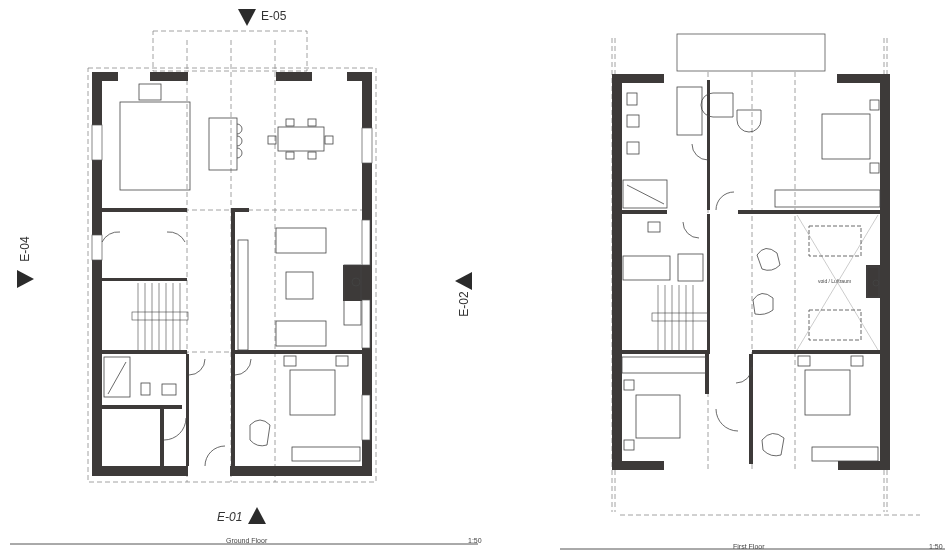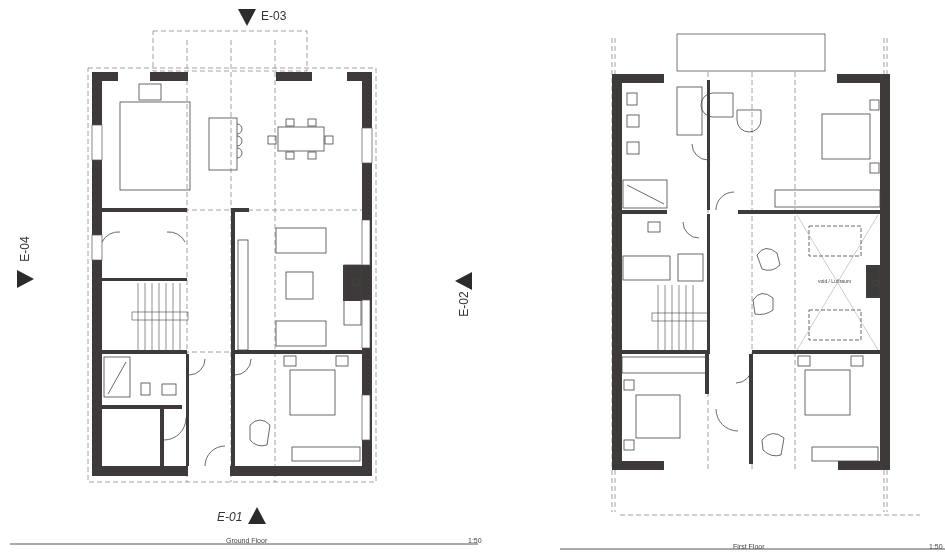--- a/index.html
+++ b/index.html
@@ -7,21 +7,21 @@
   svg { position:absolute; left:0; top:0; }
   .lbl { position:absolute; font-size:12px; color:#333; font-family:"Liberation Sans", sans-serif; }
   .small { position:absolute; font-size:7px; color:#444; font-family:"Liberation Sans", sans-serif; }
   .rot { transform:rotate(-90deg); transform-origin:center; }
   .tri { position:absolute; width:0; height:0; }
 </style>
 </head>
 <body>
 
 <div class="tri" style="left:238px;top:9px;border-left:9px solid transparent;border-right:9px solid transparent;border-top:17px solid #2b2b2b;"></div>
-<div class="lbl" style="left:261px;top:9px;">E-03</div>
+<div class="lbl" style="left:261px;top:9px;">E-05</div>
 
 <div class="tri" style="left:17px;top:270px;border-top:9px solid transparent;border-bottom:9px solid transparent;border-left:17px solid #2b2b2b;"></div>
 <div class="lbl rot" style="left:12px;top:242px;">E-04</div>
 
 <div class="tri" style="left:248px;top:507px;border-left:9px solid transparent;border-right:9px solid transparent;border-bottom:17px solid #2b2b2b;"></div>
 <div class="lbl" style="left:217px;top:510px;font-style:italic;">E-01</div>
 
 <div class="tri" style="left:455px;top:272px;border-top:9px solid transparent;border-bottom:9px solid transparent;border-right:17px solid #2b2b2b;"></div>
 <div class="lbl rot" style="left:451px;top:297px;">E-02</div>
 

